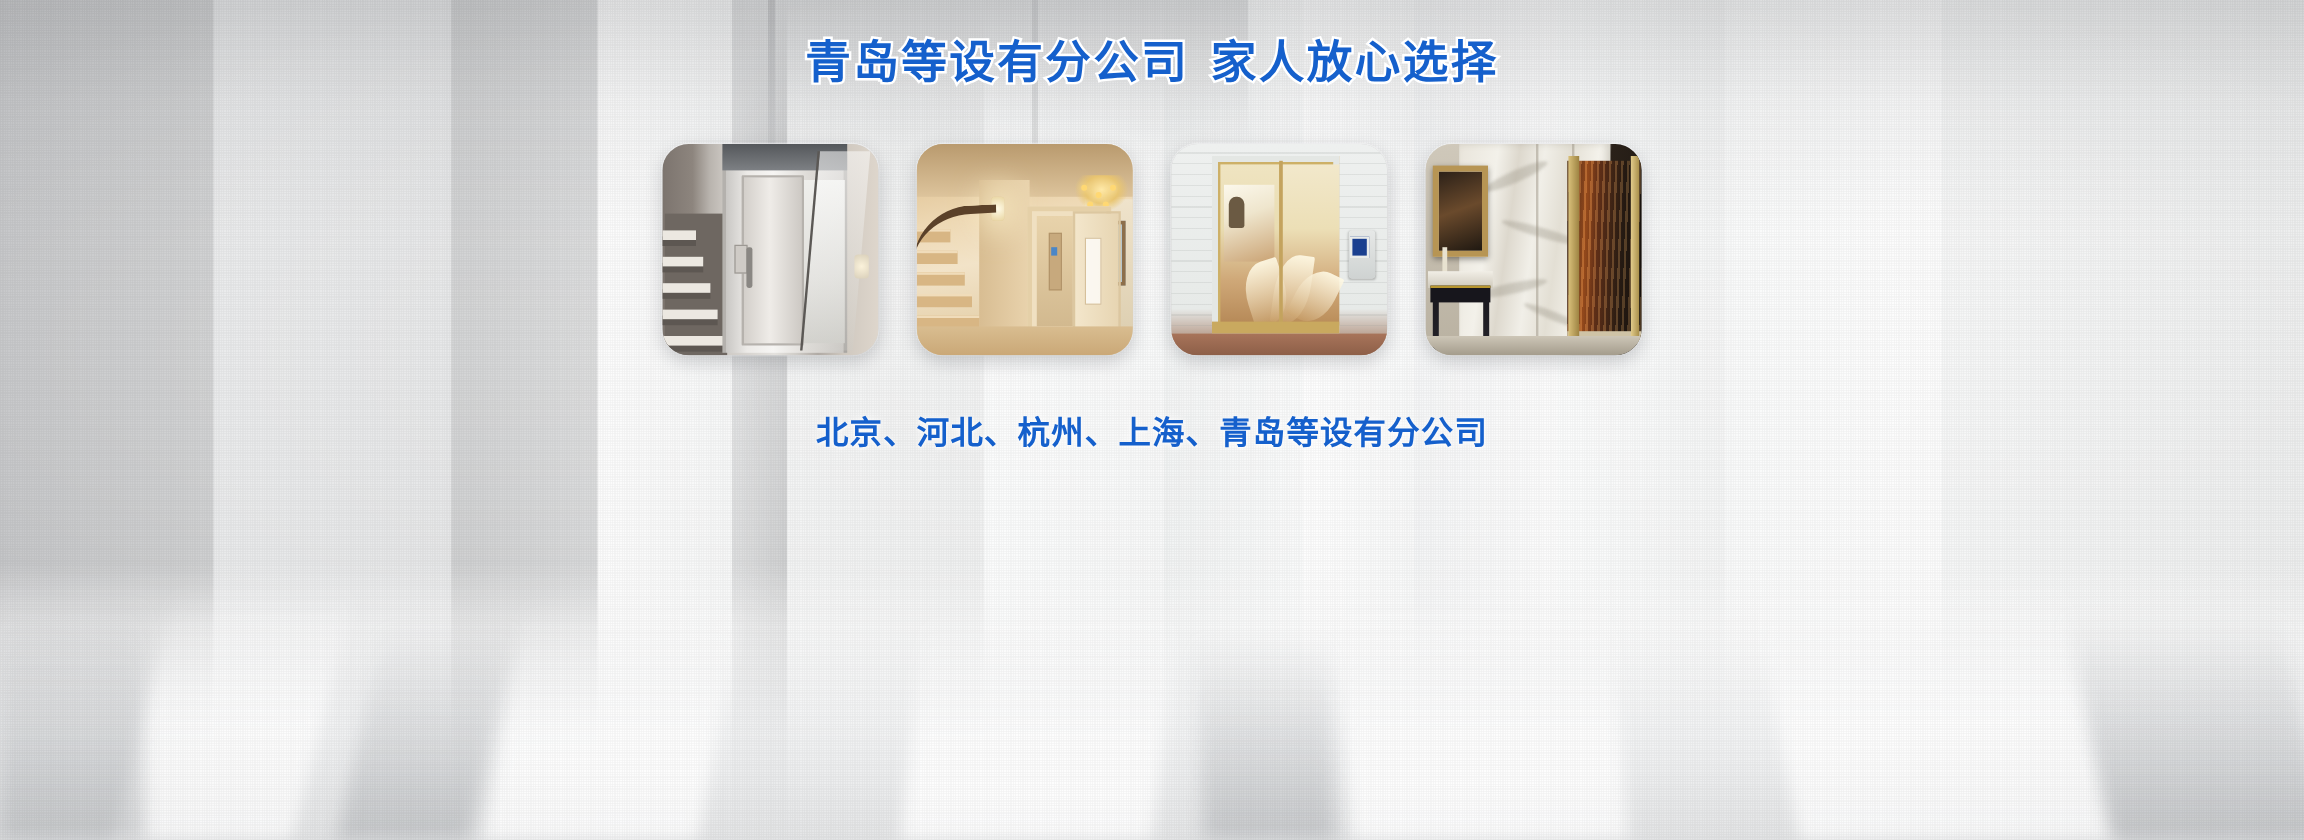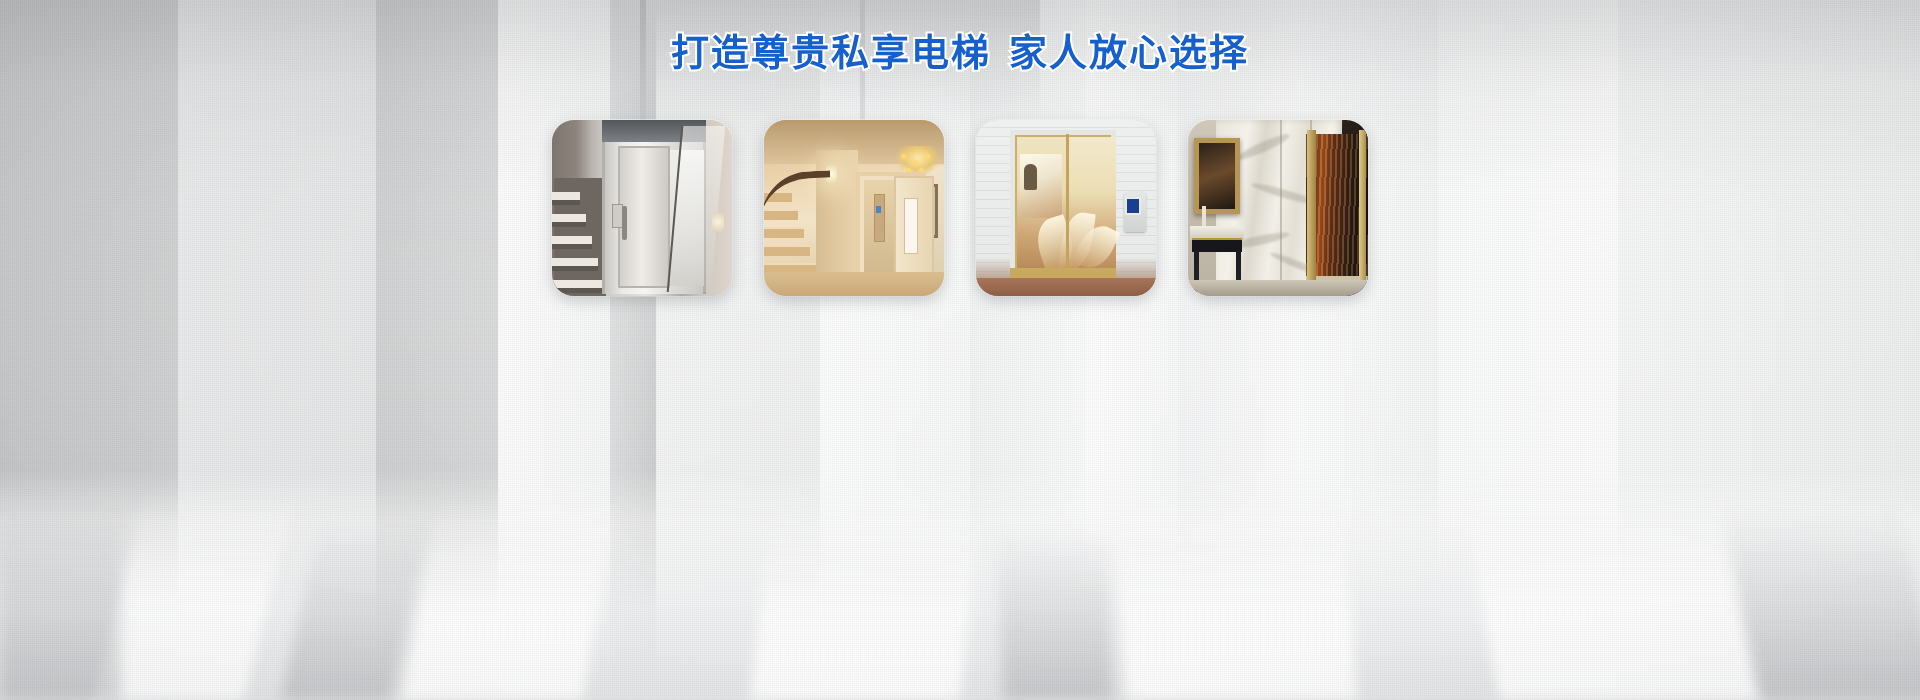--- a/index.html
+++ b/index.html
@@ -242,21 +242,21 @@
     <div class="shadowband" style="left:1740px;width:180px;height:190px;transform:skewX(12deg);"></div>
 
     <div class="vignette"></div>
     <div class="grain"></div>
   </div>
 
   <div class="content">
 
 
     <div class="subhead">
-      <span>打造尊贵私享电梯</span><span class="gap"></span><span>家人放心选择</span>
+      <span>青岛等设有分公司</span><span class="gap"></span><span>家人放心选择</span>
     </div>
 
     <div class="thumbs">
 
       <div class="thumb">
         <div class="scene">
           <div class="t1-bg"></div>
           <div class="t1-stair"></div>
           <div class="t1-step" style="bottom:8px;width:52px;"></div>
           <div class="t1-step" style="bottom:30px;width:46px;"></div>
@@ -348,15 +348,16 @@
           <div class="t4-cabgrain"></div>
           <div class="t4-cabfloor"></div>
           <div class="t4-jamb"></div>
           <div class="t4-jamb2"></div>
           <div class="t4-floor"></div>
         </div>
       </div>
 
     </div>
 
+    <div class="caption">北京、河北、杭州、上海、青岛等设有分公司</div>
 
   </div>
 </div>
 
 </body></html>

